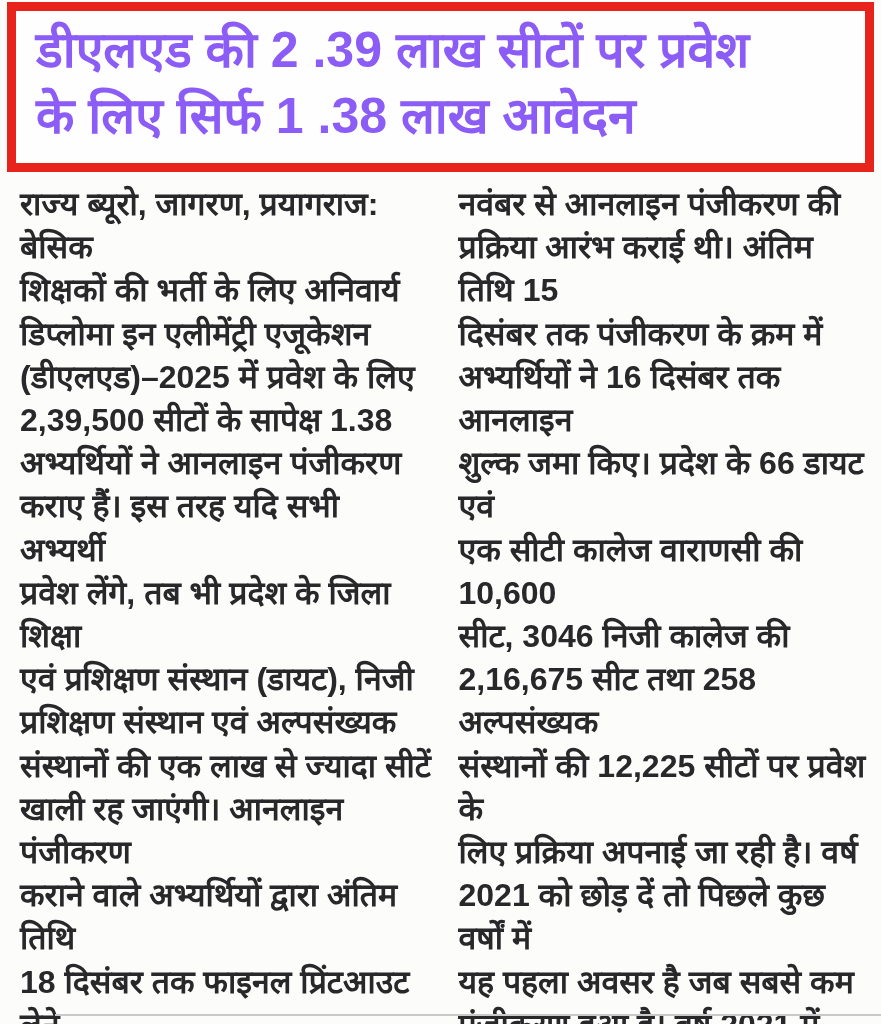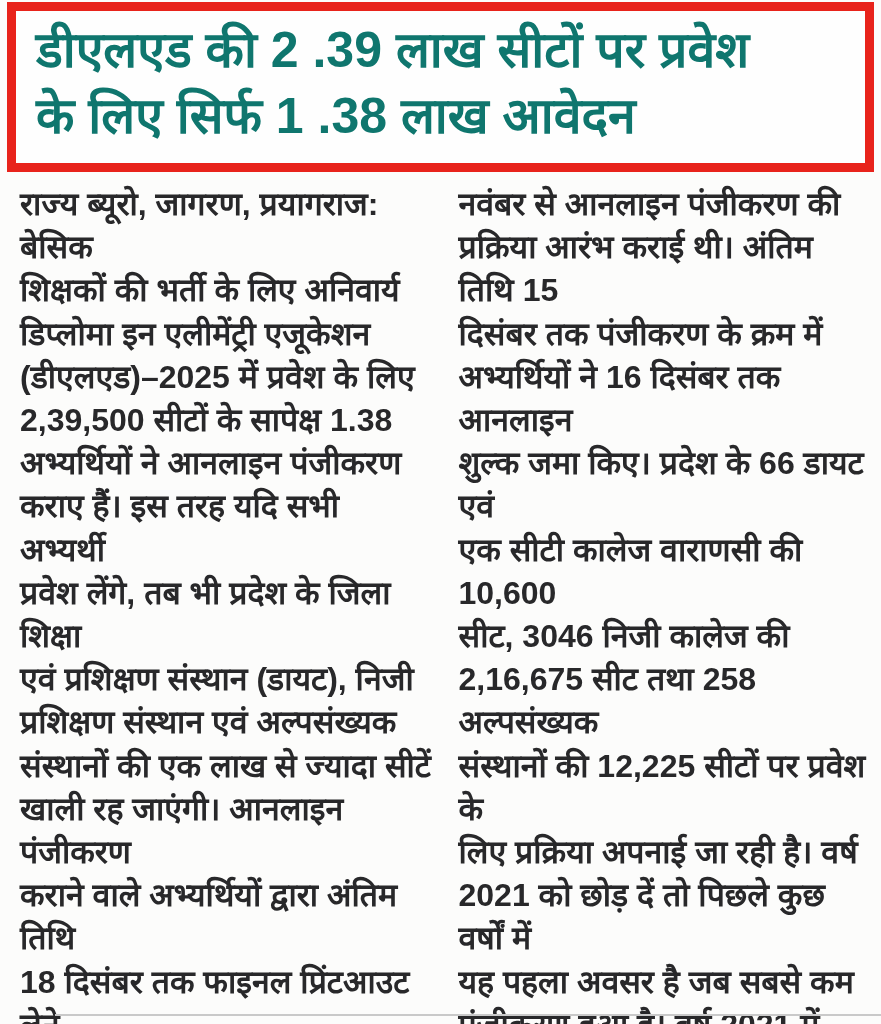--- a/index.html
+++ b/index.html
@@ -25,21 +25,21 @@
     height: 170px;
     border: 9px solid #e8231b;
     background: #fefefe;
     padding: 6px 12px 10px 20px;
     overflow: hidden;
   }
   .headline {
     font-size: 50px;
     line-height: 66px;
     font-weight: 700;
-    color: #0f766e;
+    color: #8b5cf6;
     white-space: pre-line;
     letter-spacing: 0px;
   }
   .columns {
     position: absolute;
     top: 183px;
     left: 20px;
     right: 10px;
     bottom: 20px;
     display: flex;

